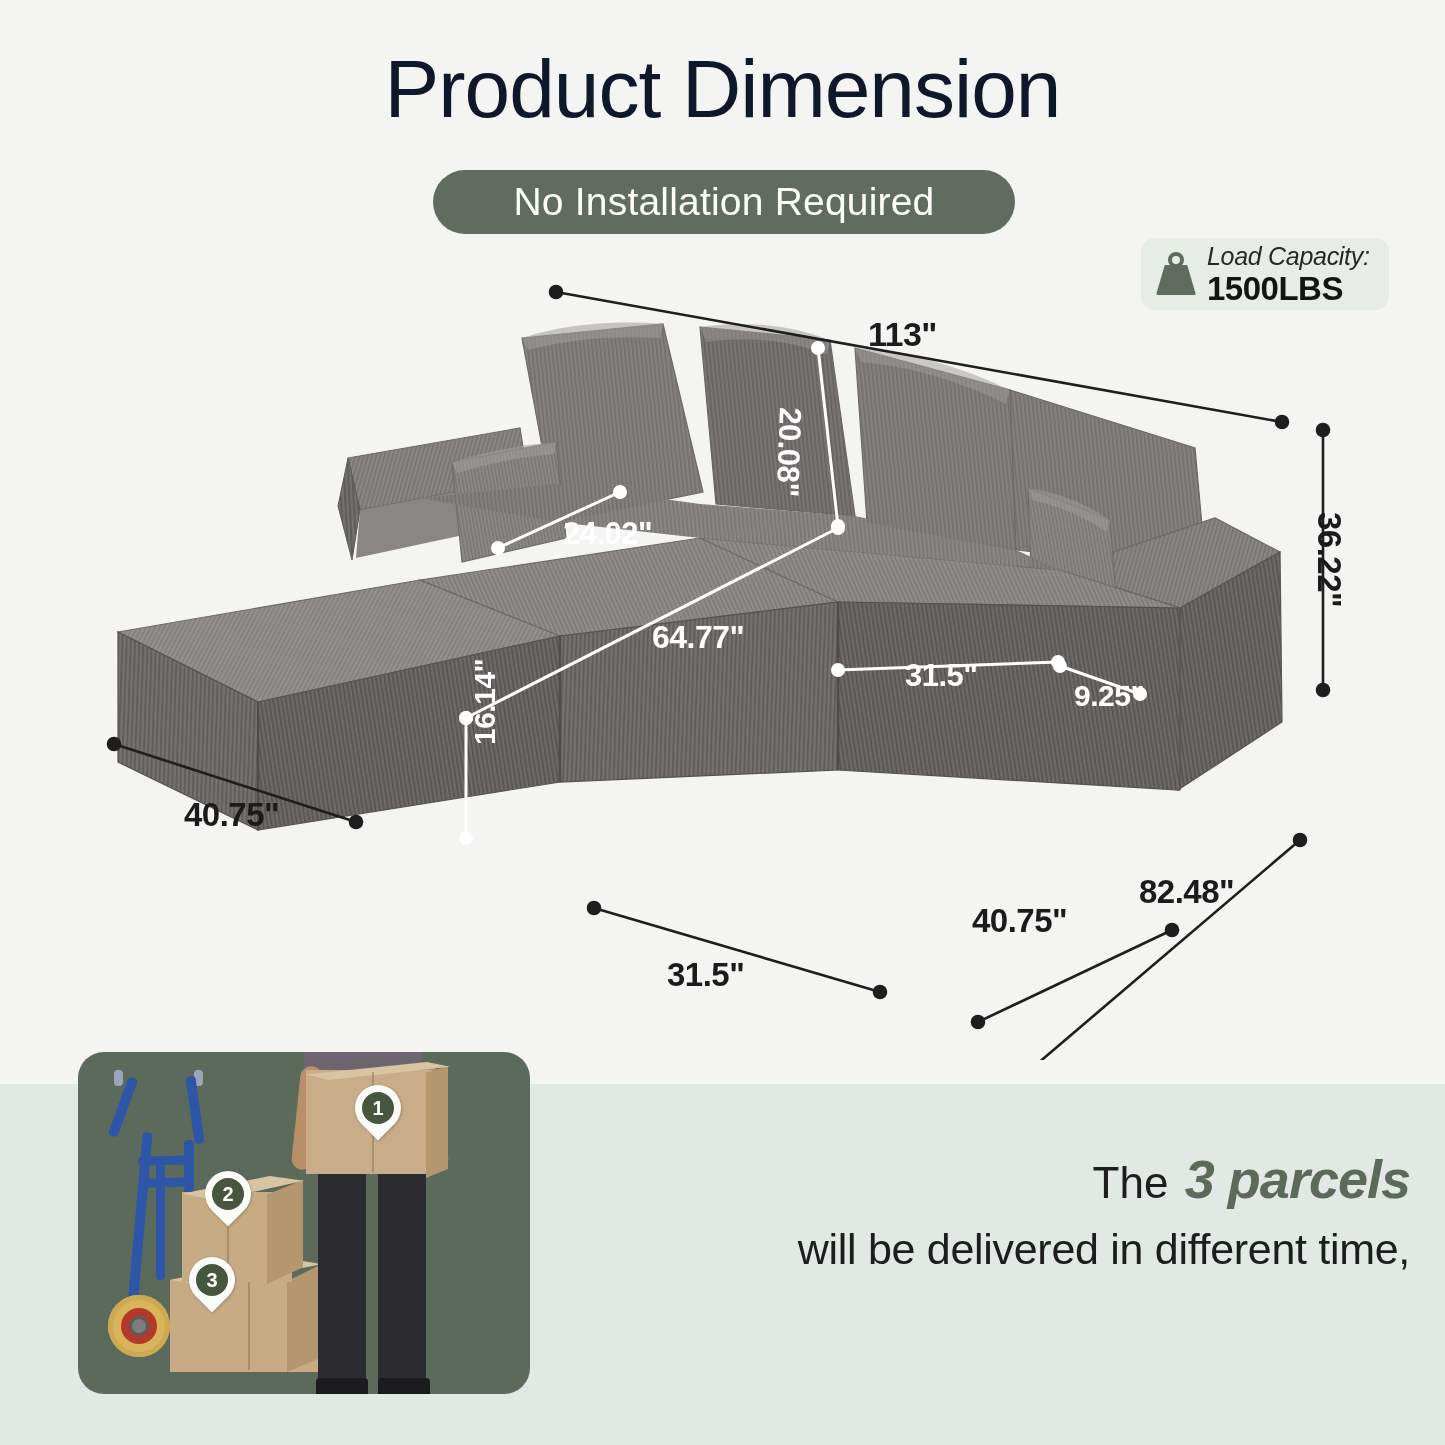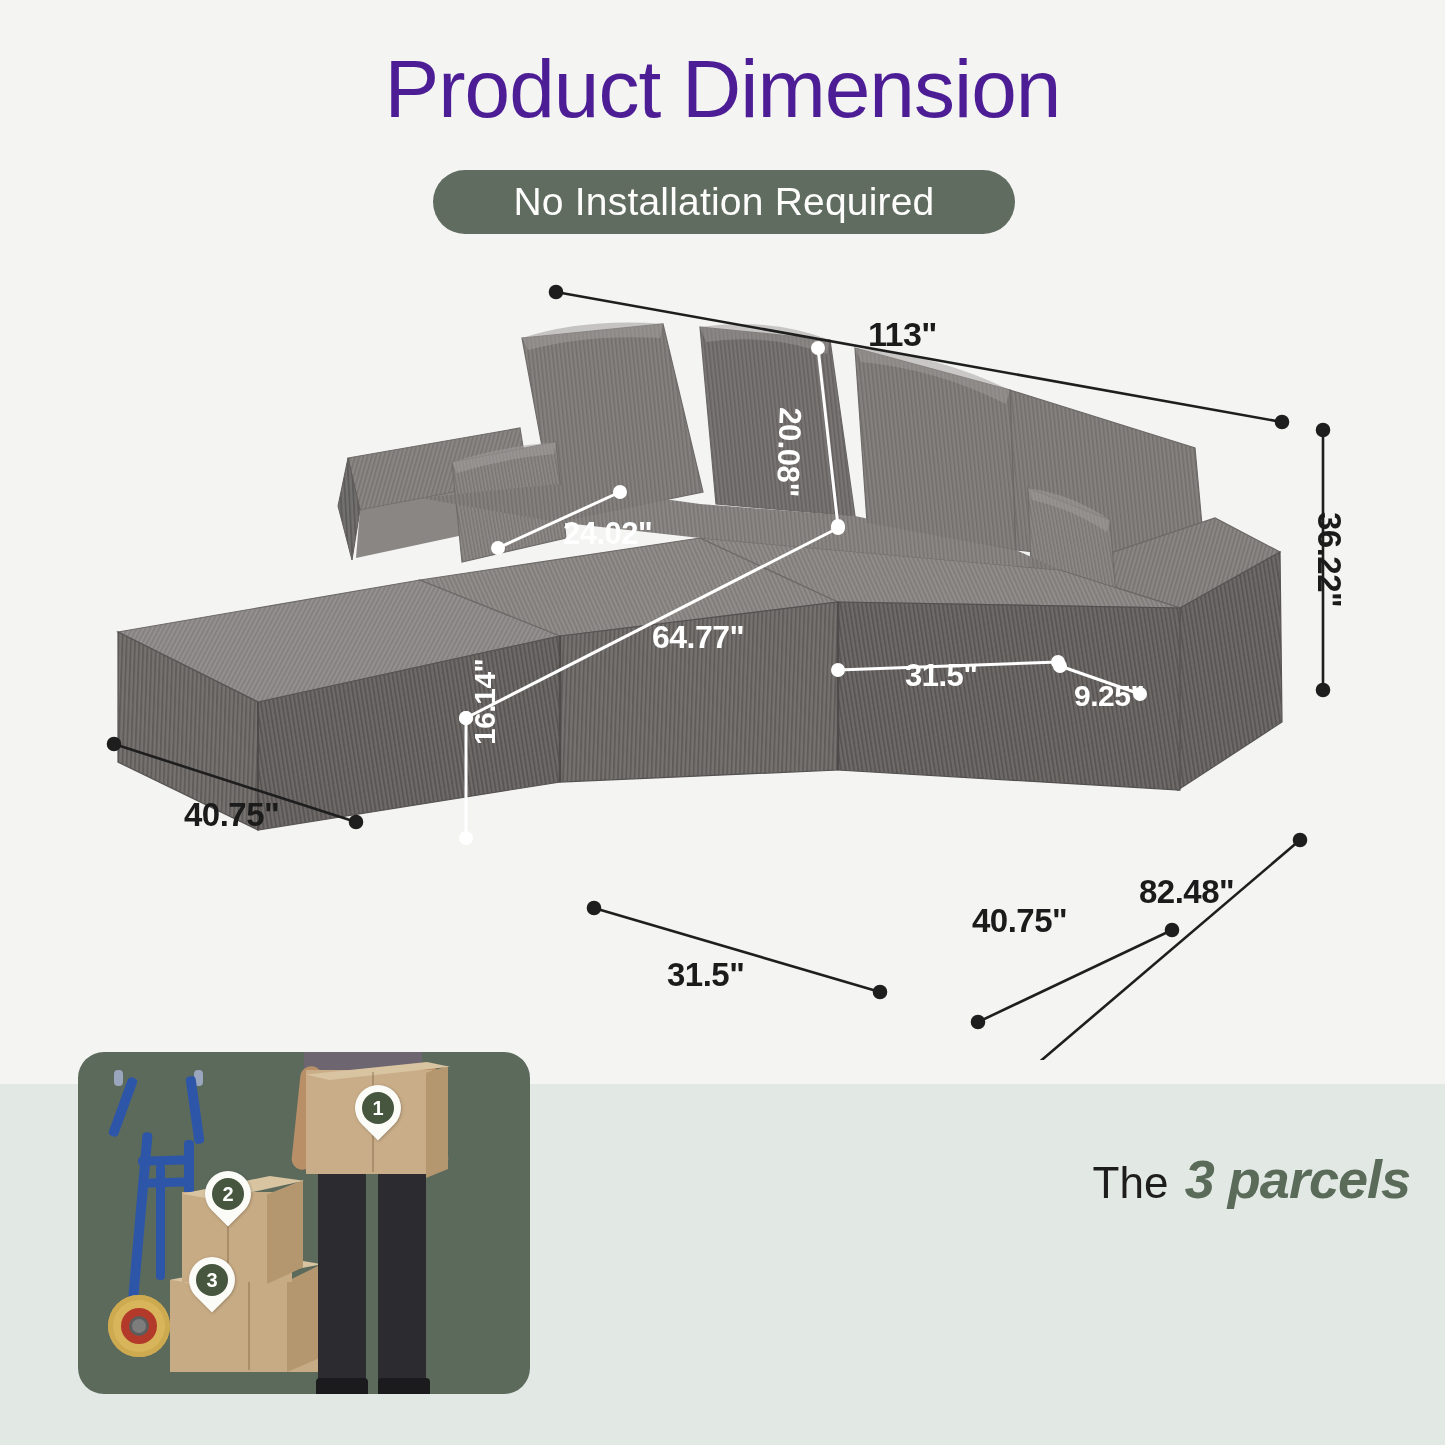--- a/index.html
+++ b/index.html
@@ -15,21 +15,21 @@
   
   .top-bg { position:absolute; left:0; top:0; width:1445px; height:1084px; background:#f4f4f3; }
   
   .bottom-bg { position:absolute; left:0; top:1084px; width:1445px; height:361px; background:#e2e8e3; }
 
   
   .title {
     position:absolute; left:0; top:48px; width:1445px;
     text-align:center;
     font-size:82px; font-weight:400; letter-spacing:-1px;
-    color:#4c1d95; line-height:1;
+    color:#0f172a; line-height:1;
   }
   
   .pill {
     position:absolute; left:433px; top:170px; width:582px; height:64px;
     background:#606c60; border-radius:34px;
     display:flex; align-items:center; justify-content:center;
   }
   .pill-text {
     font-size:39px; color:#fdfdfc; font-weight:400;
     letter-spacing:.2px;
@@ -132,20 +132,30 @@
 
   <div class="top-bg"></div>
   <div class="bottom-bg"></div>
 
   <div class="title">Product Dimension</div>
 
   <div class="pill">
     <span class="pill-text">No Installation Required</span>
   </div>
 
+  <div class="load-badge">
+    <div class="weight-ico">
+      <div class="ring"></div>
+        <div class="body"></div>
+    </div>
+    <div class="load-txt">
+      <span class="load-lbl">Load Capacity:</span>
+      <span class="load-val">1500LBS</span>
+    </div>
+  </div>
 
   <svg id="sofa" viewBox="0 0 1445 790">
     <defs>
 
       <pattern id="ribTopL" width="4" height="4" patternUnits="userSpaceOnUse" patternTransform="rotate(28)">
         <rect width="4" height="4" fill="#949090"></rect>
         <rect width="1.7" height="4" fill="#837f7e"></rect>
       </pattern>
       <pattern id="ribTop" width="4" height="4" patternUnits="userSpaceOnUse" patternTransform="rotate(-24)">
         <rect width="4" height="4" fill="#918d8b"></rect>
@@ -379,15 +389,16 @@
       </div>
 
     </div>
   </div>
 
   <div class="parcel-copy">
     <div class="pc-line1">
       <span class="pc-the">The</span>
       <span class="pc-big">3 parcels</span>
     </div>
+    <div class="pc-line2">will be delivered in different time,</div>
   </div>
 
 </div>
 
 </body></html>

